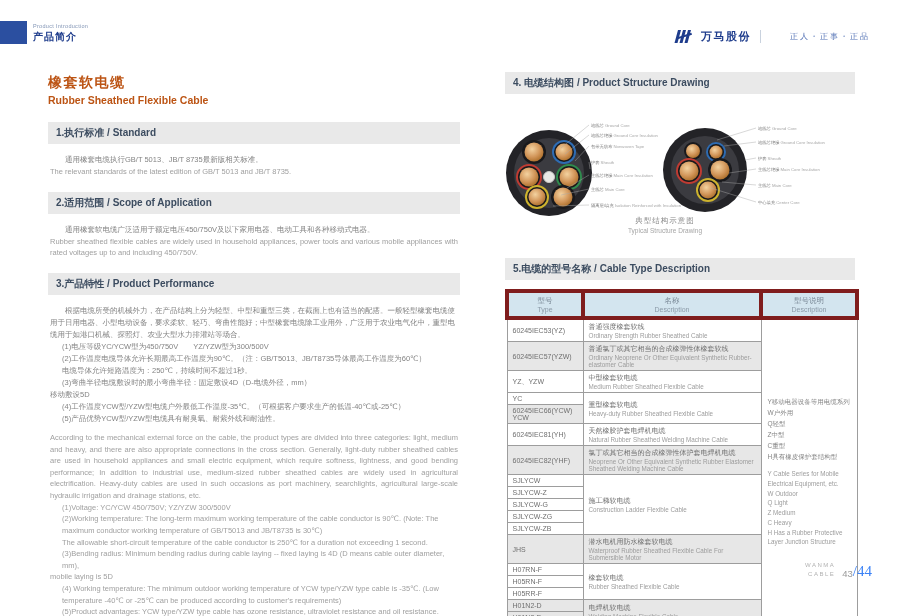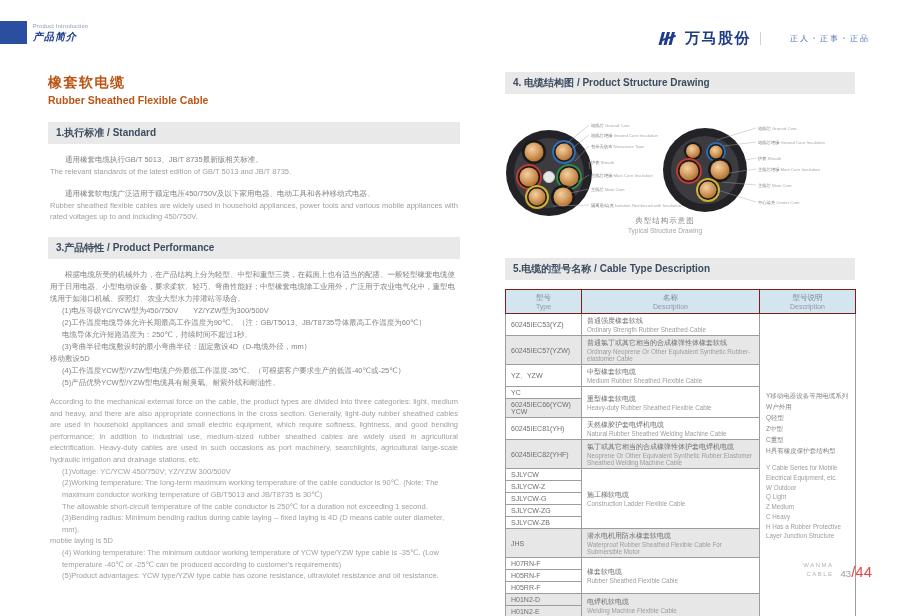--- a/index.html
+++ b/index.html
@@ -5,24 +5,24 @@
   * { margin:0; padding:0; box-sizing:border-box; }
   html,body { width:900px; height:616px; }
   body {
     position:relative; background:#ffffff; overflow:hidden;
     font-family:"Liberation Sans","DejaVu Sans",sans-serif;
   }
   
   .corner-square { position:absolute; left:0; top:21px; width:27px; height:23px; background:#2b4fa0; }
   .eyebrow { position:absolute; left:33px; top:23px; }
   .eyebrow-en { font-size:5.5px; color:#8295b5; letter-spacing:.3px; }
-  .eyebrow-zh { font-size:10px; font-weight:bold; color:#1e3c8c; margin-top:1px; letter-spacing:1px;font-style:italic; }
+  .eyebrow-zh { font-size:10px; font-weight:bold; color:#1e3c8c; margin-top:1px; letter-spacing:1px; }
   .brand { position:absolute; right:30px; top:29px; display:flex; align-items:center; }
   .brand-logo { margin-right:5px; display:block; }
-  .brand-name { font-size:15px; font-weight:bold; color:#1e3c8c; letter-spacing:1.5px; }
+  .brand-name { font-size:11px; font-weight:bold; color:#1e3c8c; letter-spacing:1.5px; }
   .brand-divider { width:1px; height:13px; background:#c9d2de; margin:0 9px; }
   .brand-slogan { font-size:8px; color:#5372b5; letter-spacing:2px;margin-left:20px; }
   
   .left-col  { position:absolute; left:48px;  top:74px; width:412px; }
   .right-col { position:absolute; left:505px; top:72px; width:350px; }
   .page-title-zh { font-size:14px; font-weight:bold; color:#bc5414; letter-spacing:1.5px; }
   .page-title-en { font-size:10.5px; font-weight:bold; color:#bc5414; margin-top:2px; }
   .section-bar { background:#e9e9e9; color:#3c4c60; font-weight:bold; font-size:10px; padding:4px 8px; margin-top:14px; }
   .section-bar.first-left { margin-top:16px; }
   .section-bar.first-right { margin-top:0; }
@@ -37,38 +37,38 @@
   .drawing-svg { position:absolute; left:0; top:0; }
   .drawing-caption { position:absolute; left:60px; top:118px; width:200px; text-align:center; }
   .caption-zh { font-size:7.5px; color:#8a8a8a; letter-spacing:1px; }
   .caption-en { font-size:6.5px; color:#a5a5a5; margin-top:1px; }
   .callout-line { stroke:#a8a8a8; stroke-width:0.45; fill:none; }
   .callout-text { font-size:4.3px; }
   .callout-text .t-zh { fill:#7d7d7d; }
   .callout-text .t-en { fill:#a8a8a8; }
   
   table.type-table { border-collapse:collapse; width:100%; margin-top:9px; table-layout:fixed; }
-  .type-table th { background:#d3e5ef; border:1px solid #7f1d1d; padding:3px 2px; font-weight:normal; }
+  .type-table th { background:#d3e5ef; border:4px solid #7f1d1d; padding:3px 2px; font-weight:normal; }
   .th-zh { font-size:7.5px; color:#7b8a98; }
   .th-en { font-size:7px; color:#8b9aa8; }
   .type-table td { border:1px solid #9d9d9d; padding:2px 5px; vertical-align:middle; background:#fff; }
   .type-cell { font-size:7px; color:#6f6f6f; }
   .name-zh { font-size:7px; color:#6f6f6f; }
   .name-en { font-size:6.3px; color:#9c9c9c; }
   tr.shaded td { background:#e7e7e7; }
   td.legend-cell { background:#fff; padding:4px 6px; }
   .legend-zh div { font-size:6.5px; color:#868686; line-height:1.7; }
   .legend-en { margin-top:7px; }
   .legend-en div { font-size:6.3px; color:#9c9c9c; line-height:1.55; }
   
   .footer { position:absolute; right:28px; bottom:36px; display:flex; }
   .footer-brand { text-align:right; font-size:6px; color:#b2b2b2; letter-spacing:1.5px; line-height:1.4; margin-right:7px; margin-bottom:2px; }
   .page-num { display:flex; align-items:flex-end; }
   .page-current { font-size:9.5px; color:#9a9a9a; margin-bottom:1px; }
-  .page-total { font-size:15px; color:#ef4444; }
+  .page-total { font-size:15px; color:#3b82f6;font-family:Liberation Serif, serif; }
 </style>
 </head>
 <body>
 
 <div class="corner-square"></div>
 <div class="eyebrow">
   <div class="eyebrow-en">Product Introduction</div>
   <div class="eyebrow-zh">产品简介</div>
 </div>
 <div class="brand">
@@ -88,20 +88,21 @@
 <div class="left-col">
   <div class="page-title-zh">橡套软电缆</div>
   <div class="page-title-en">Rubber Sheathed Flexible Cable</div>
 
   <div class="section-bar first-left">1.执行标准 / Standard</div>
   <div class="body-block">
     <div class="zh indent">通用橡套电缆执行GB/T 5013、JB/T 8735最新版相关标准。</div>
     <div class="en">The relevant standards of the latest edition of GB/T 5013 and JB/T 8735.</div>
   </div>
 
+  <div class="section-bar">2.适用范围 / Scope of Application</div>
   <div class="body-block">
     <div class="zh indent">通用橡套软电缆广泛适用于额定电压450/750V及以下家用电器、电动工具和各种移动式电器。</div>
     <div class="en">Rubber sheathed flexible cables are widely used in household appliances, power tools and various mobile appliances with rated voltages up to and including 450/750V.</div>
   </div>
 
   <div class="section-bar">3.产品特性 / Product Performance</div>
   <div class="body-block">
     <div class="zh indent">根据电缆所受的机械外力，在产品结构上分为轻型、中型和重型三类，在截面上也有适当的配搭。一般轻型橡套电缆使用于日用电器、小型电动设备，要求柔软、轻巧、弯曲性能好；中型橡套电缆除工业用外，广泛用于农业电气化中，重型电缆用于如港口机械、探照灯、农业大型水力排灌站等场合。</div>
     <div class="zh">
         <div class="list-line">(1)电压等级YC/YCW型为450/750V　　YZ/YZW型为300/500V</div>

